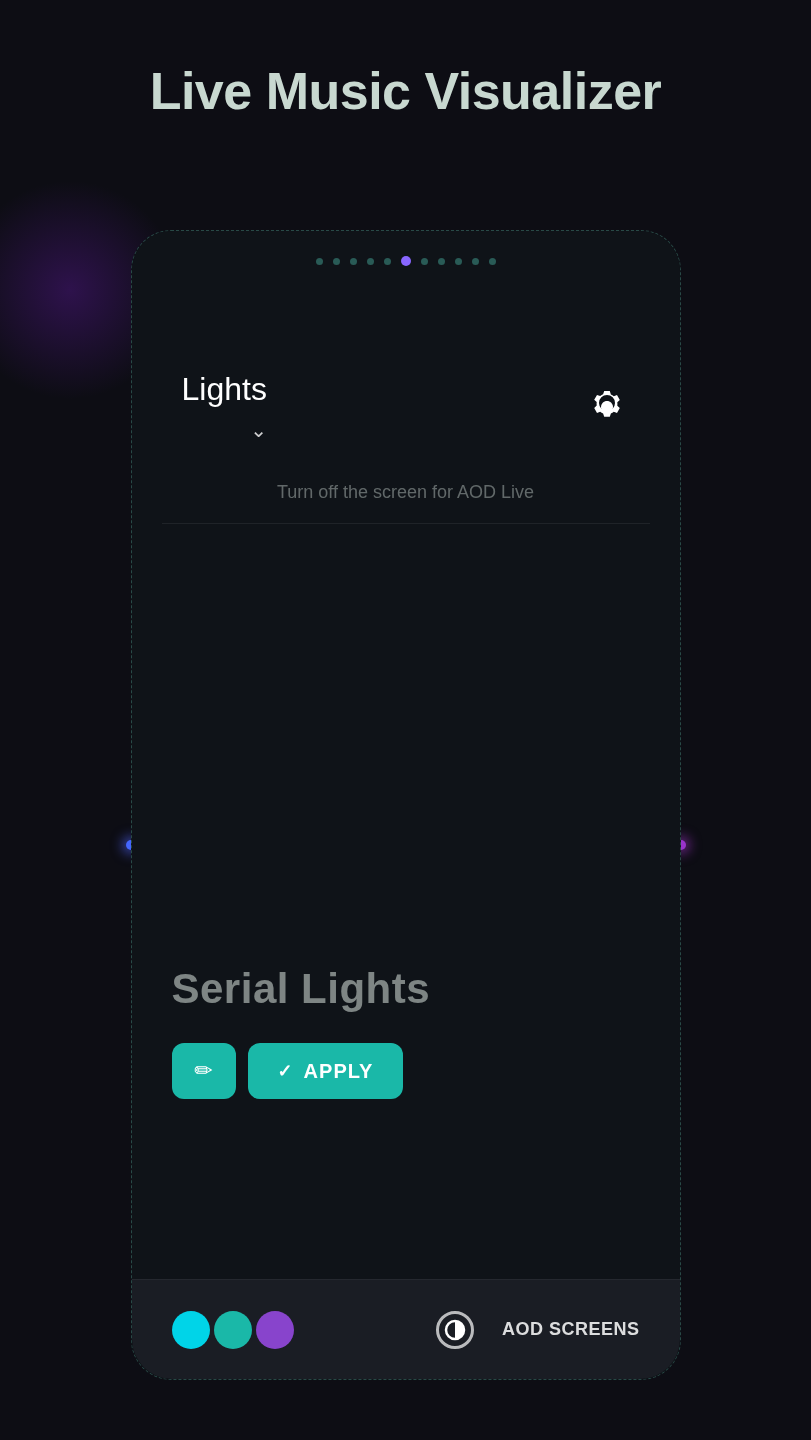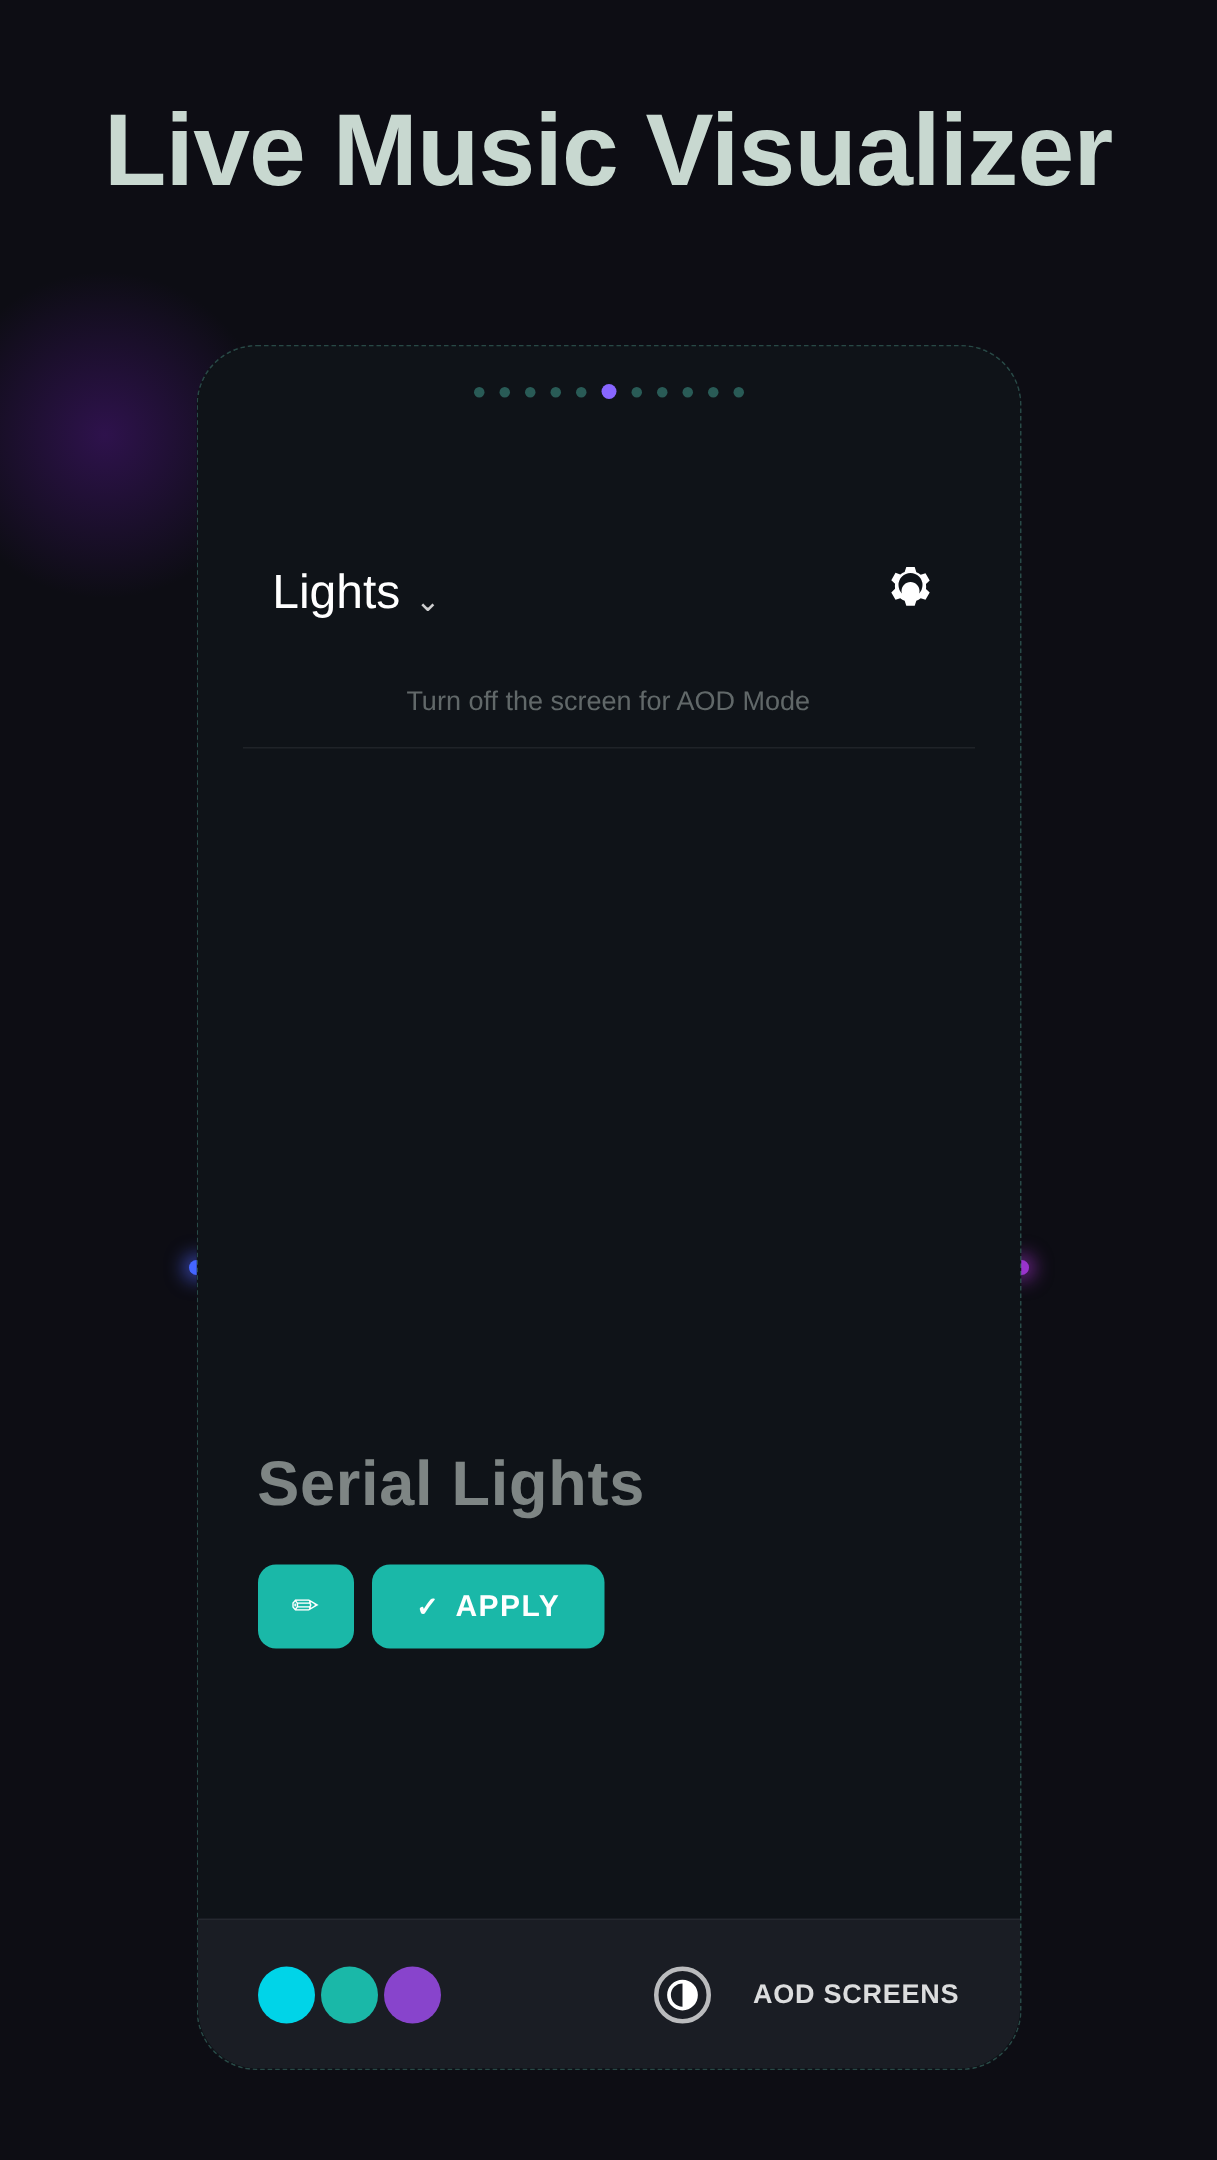--- a/index.html
+++ b/index.html
@@ -27,21 +27,21 @@
 
     
     .title-area {
       text-align: center;
       padding: 60px 60px 30px;
       position: relative;
       z-index: 2;
     }
 
     .main-title {
-      font-size: 68px;
+      font-size: 52px;
       font-weight: 700;
       line-height: 1.2;
       color: #c8d8d0;
       letter-spacing: -0.5px;
     }
 
     .main-title .teal {
       color: #5cd8c8;
     }
 
@@ -80,20 +80,21 @@
       align-items: center;
       justify-content: space-between;
       padding: 140px 50px 30px;
     }
 
     .lights-dropdown {
       display: flex;
       align-items: flex-end;
       gap: 10px;
       cursor: pointer;
+      flex-direction: column;
     }
 
     .lights-label {
       font-size: 32px;
       font-weight: 500;
       color: #ffffff;
     }
 
     .chevron-icon {
       color: #ffffff;
@@ -336,21 +337,21 @@
           <span class="chevron-icon">⌄</span>
         </div>
         <div class="settings-icon-btn">
           <svg class="settings-gear" viewBox="0 0 40 40" fill="none" xmlns="http://www.w3.org/2000/svg">
             <path d="M20 26c3.314 0 6-2.686 6-6s-2.686-6-6-6-6 2.686-6 6 2.686 6 6 6z" fill="white"></path>
             <path fill-rule="evenodd" clip-rule="evenodd" d="M17.2 4l-1.1 3.3a12 12 0 00-2.9 1.7L10 7.9l-2.8 4.9 2.5 2.3a12 12 0 000 3.4L7.2 21l2.8 4.9 3.2-1.1a12 12 0 002.9 1.7l1.1 3.3h5.6l1.1-3.3a12 12 0 002.9-1.7l3.2 1.1 2.8-4.9-2.5-2.3a12 12 0 000-3.4l2.5-2.3-2.8-4.9-3.2 1.1a12 12 0 00-2.9-1.7L22.8 4h-5.6zm2.8 20a8 8 0 100-16 8 8 0 000 16z" fill="white"></path>
           </svg>
         </div>
       </div>
 
-      <div class="aod-hint">Turn off the screen for AOD Mode</div>
+      <div class="aod-hint">Turn off the screen for AOD Live</div>
 
       <div class="divider"></div>
 
       <div class="center-content">
         <div class="serial-lights-title">Serial Lights</div>
         <div class="action-buttons">
           <button class="edit-btn">
             <span>✏</span>
           </button>
           <button class="apply-btn">

